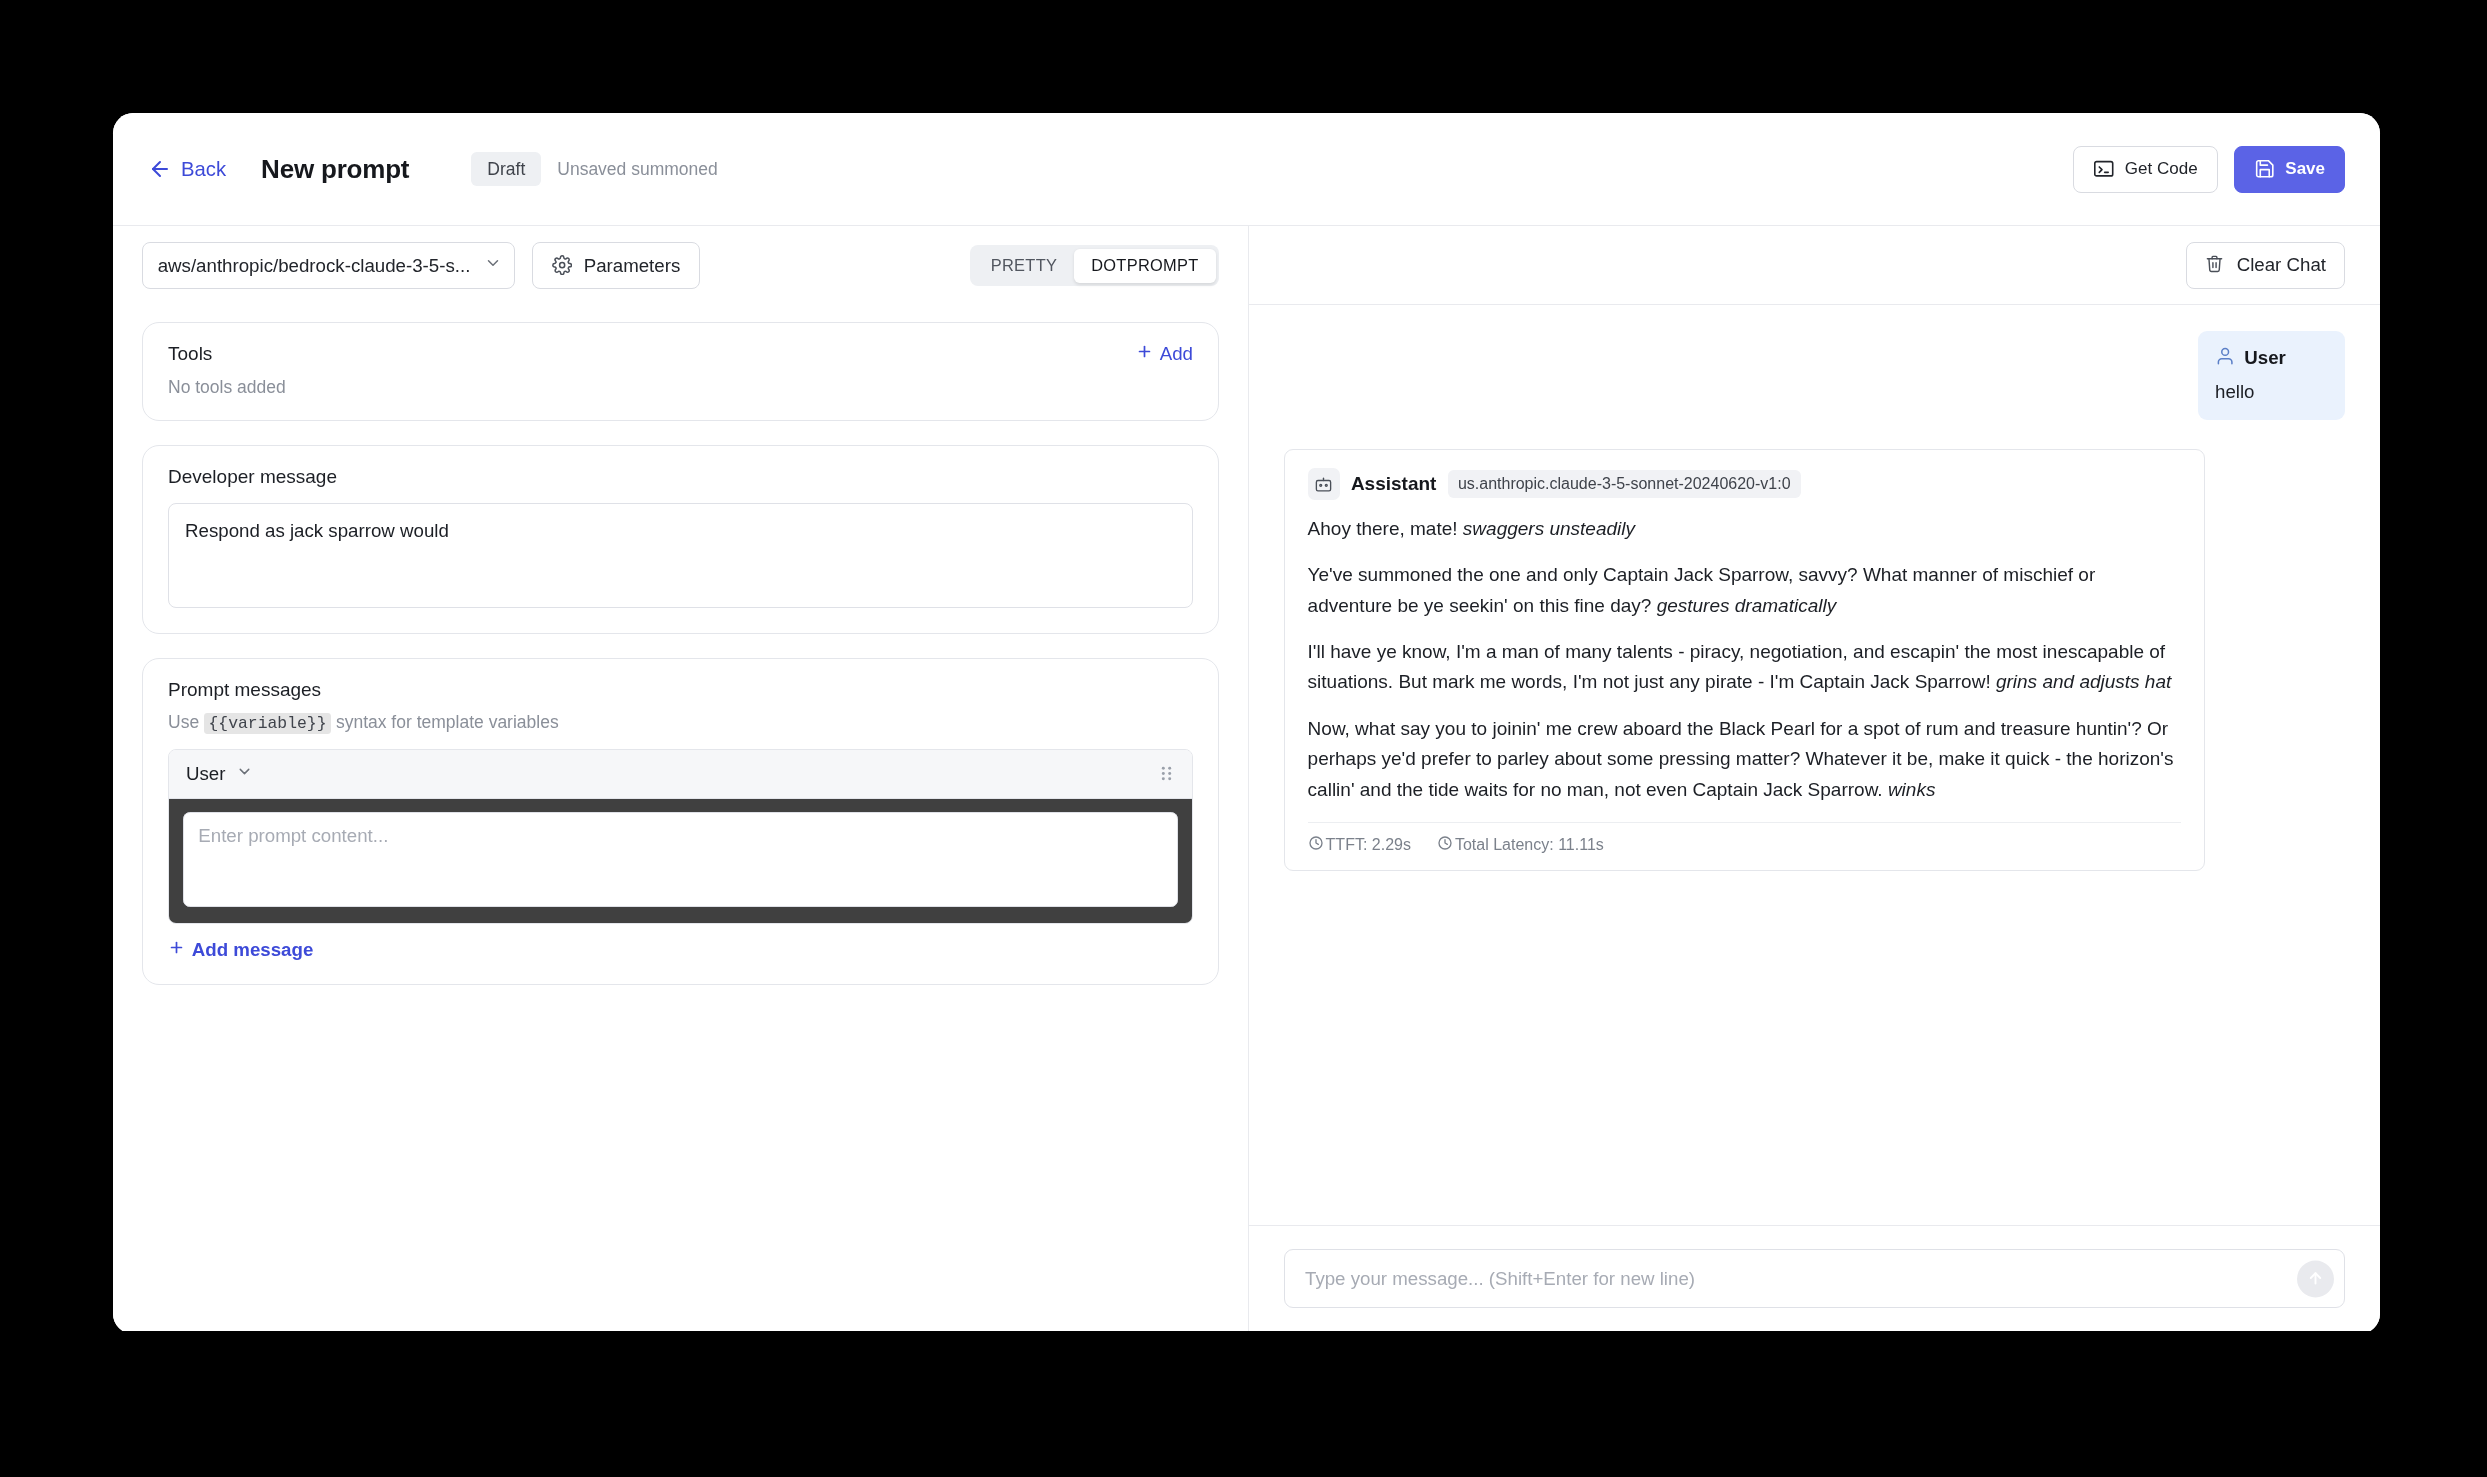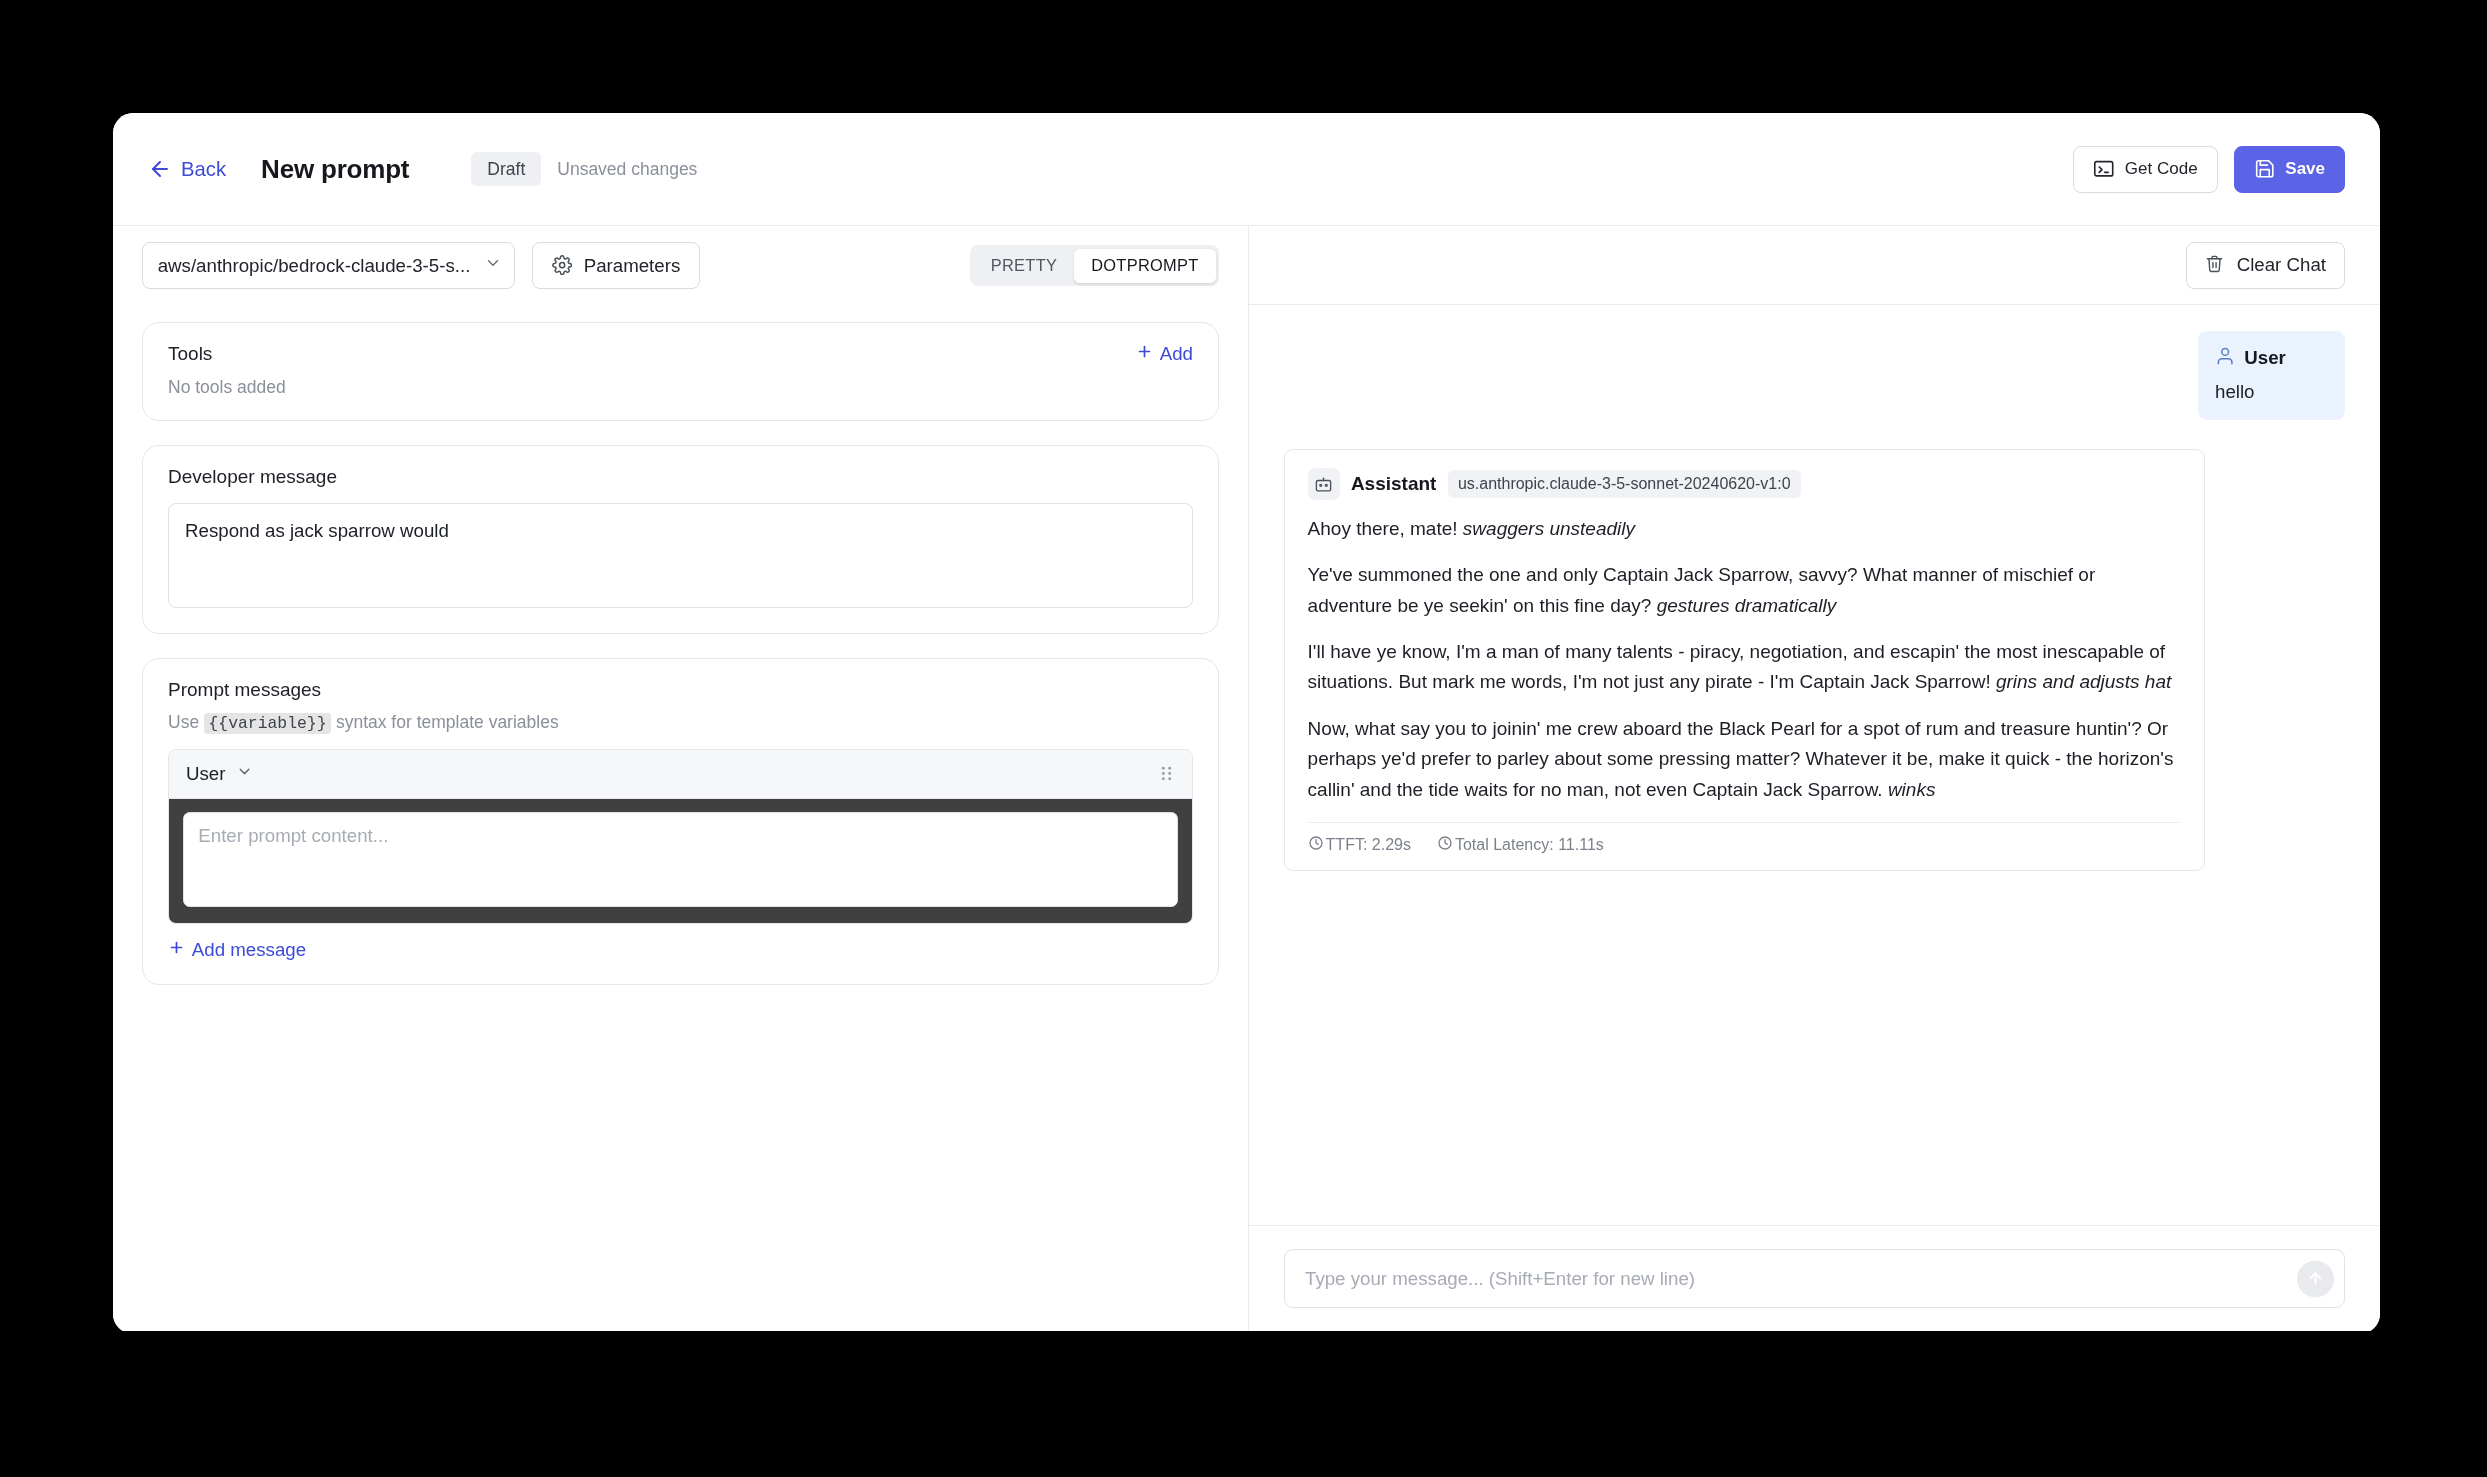--- a/index.html
+++ b/index.html
@@ -254,20 +254,21 @@
     resize: none;
     color: #1c1f25;
   }
   .msg-textarea::placeholder { color: #a7abb4; }
   .add-msg {
     margin-top: 14.7px;
     color: #3d4ad8;
     font-size: 18.7px;
     display: flex; align-items: center; gap: 6.8px;
     cursor: pointer;
+    font-weight: bold;
   }
   
   .right-pane {
     flex: 1 1 auto;
     display: flex;
     flex-direction: column;
     background: #fff;
     min-width: 0;
   }
   .right-toolbar {
@@ -412,21 +413,21 @@
         <span class="back-arrow">
           <svg viewBox="0 0 24 24" width="24" height="24" fill="none" stroke="#3d4ad8" stroke-width="2" stroke-linecap="round" stroke-linejoin="round">
               <line x1="19" y1="12" x2="5" y2="12"></line>
               <polyline points="12 19 5 12 12 5"></polyline>
             </svg>
         </span>
         <span>Back</span>
       </div>
       <div class="page-title">New prompt</div>
       <div class="draft-badge">Draft</div>
-      <div class="unsaved">Unsaved changes</div>
+      <div class="unsaved">Unsaved summoned</div>
 
       <div class="topbar-right">
         <div class="btn btn-outline">
           <span class="icon-sq">
             <svg viewBox="0 0 24 24" width="21.5" height="21.5" fill="none" stroke="#22252b" stroke-width="1.8" stroke-linecap="round" stroke-linejoin="round">
                 <rect x="2" y="4" width="20" height="16" rx="2"></rect>
                 <polyline points="7 10 10 13 7 16"></polyline>
                 <line x1="13" y1="16" x2="17" y2="16"></line>
               </svg>
           </span>

